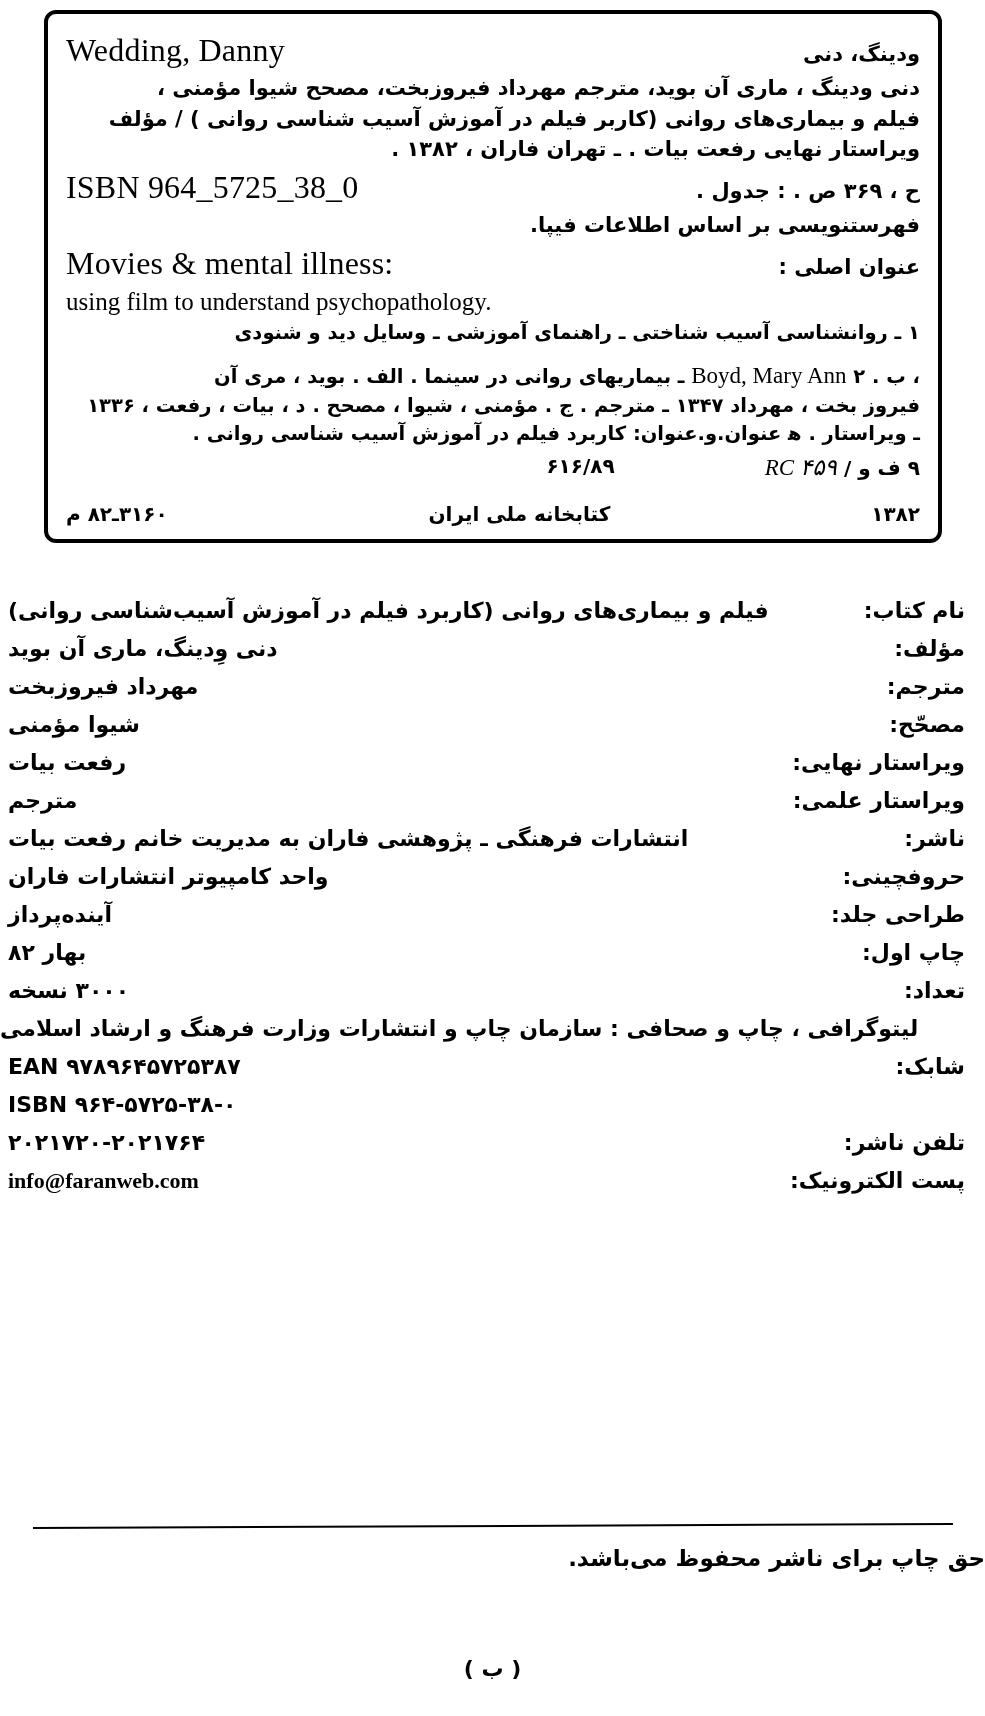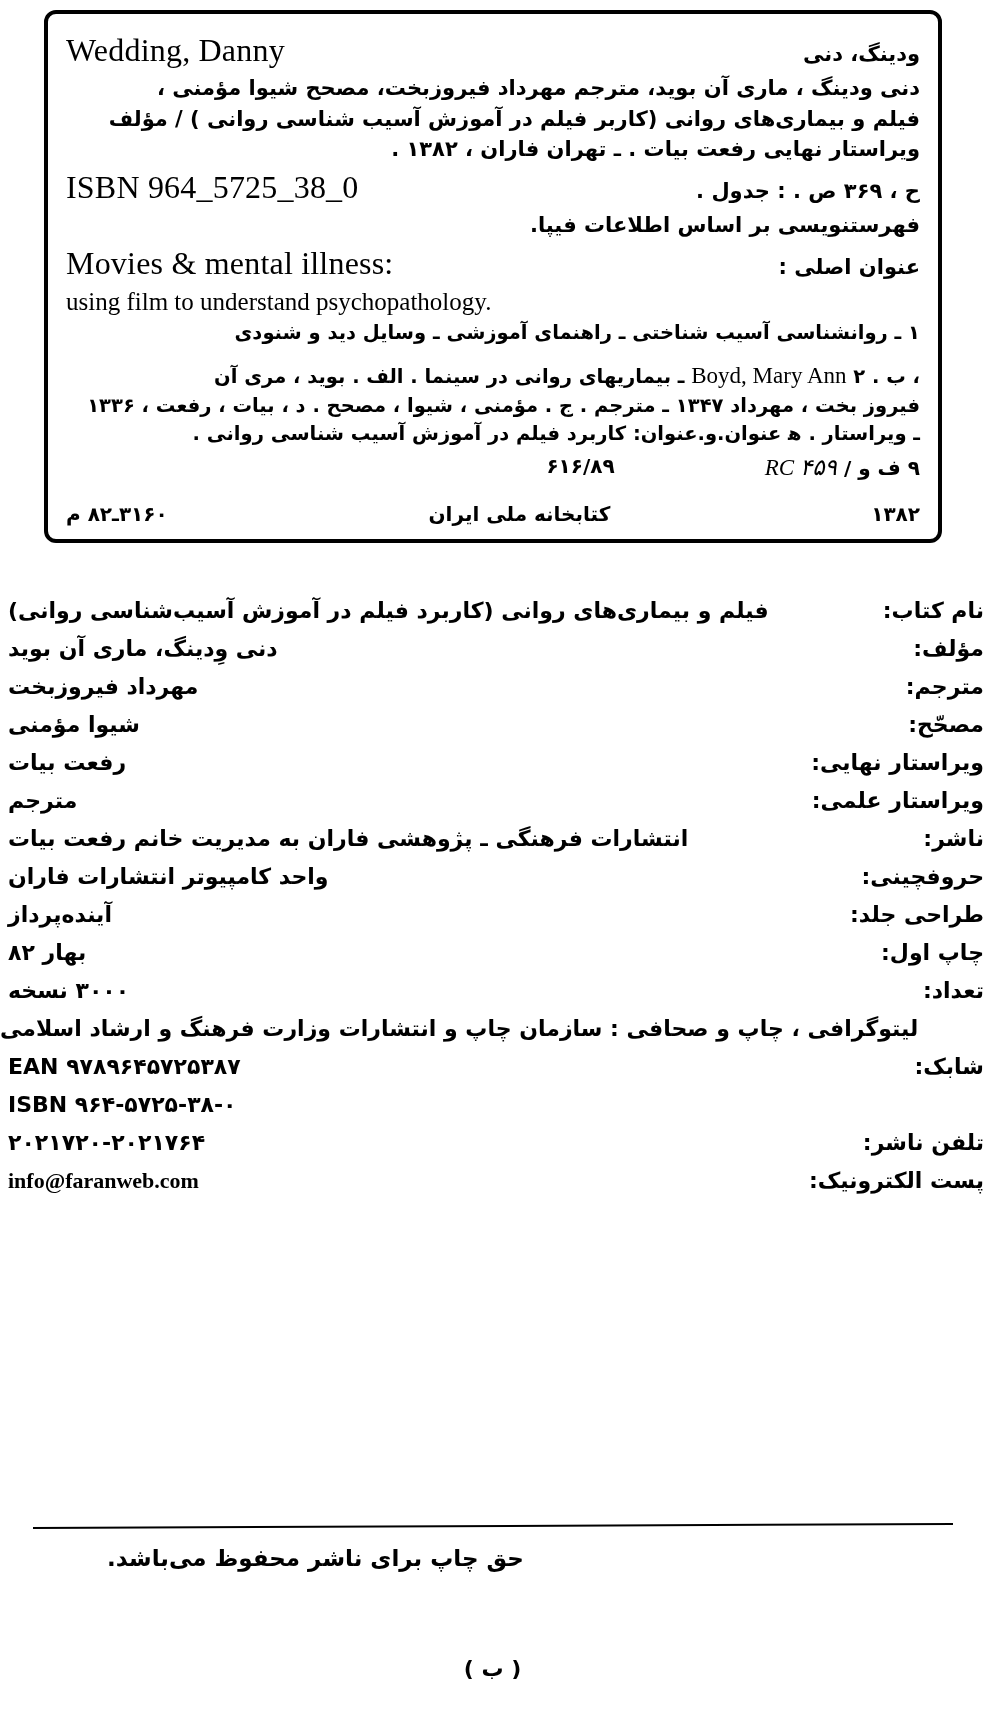--- a/index.html
+++ b/index.html
@@ -138,21 +138,21 @@
     display: flex;
     direction: rtl;
     align-items: baseline;
     margin-bottom: 13px;
   }
 
   .row .label {
     width: 185px;
     flex: 0 0 185px;
     text-align: right;
-    padding-right: 1px;
+    padding-right: 20px;
     box-sizing: border-box;
     font-weight: bold;
     font-size: 22px;
     white-space: nowrap;
   }
 
   .row .value {
     flex: 1 1 auto;
     text-align: left;
     padding-left: 8px;
@@ -191,21 +191,21 @@
     height: 0;
     border-top: 2px solid #000;
     transform: rotate(-0.25deg);
   }
 
   .footer-text {
     position: absolute;
     top: 1545px;
     right: 0;
     width: 878px;
-    text-align: left;
+    text-align: right;
     font-weight: bold;
     font-size: 23px;
     direction: rtl;
   }
 
   .page-number {
     position: absolute;
     top: 1656px;
     right: 0;
     width: 985px;

